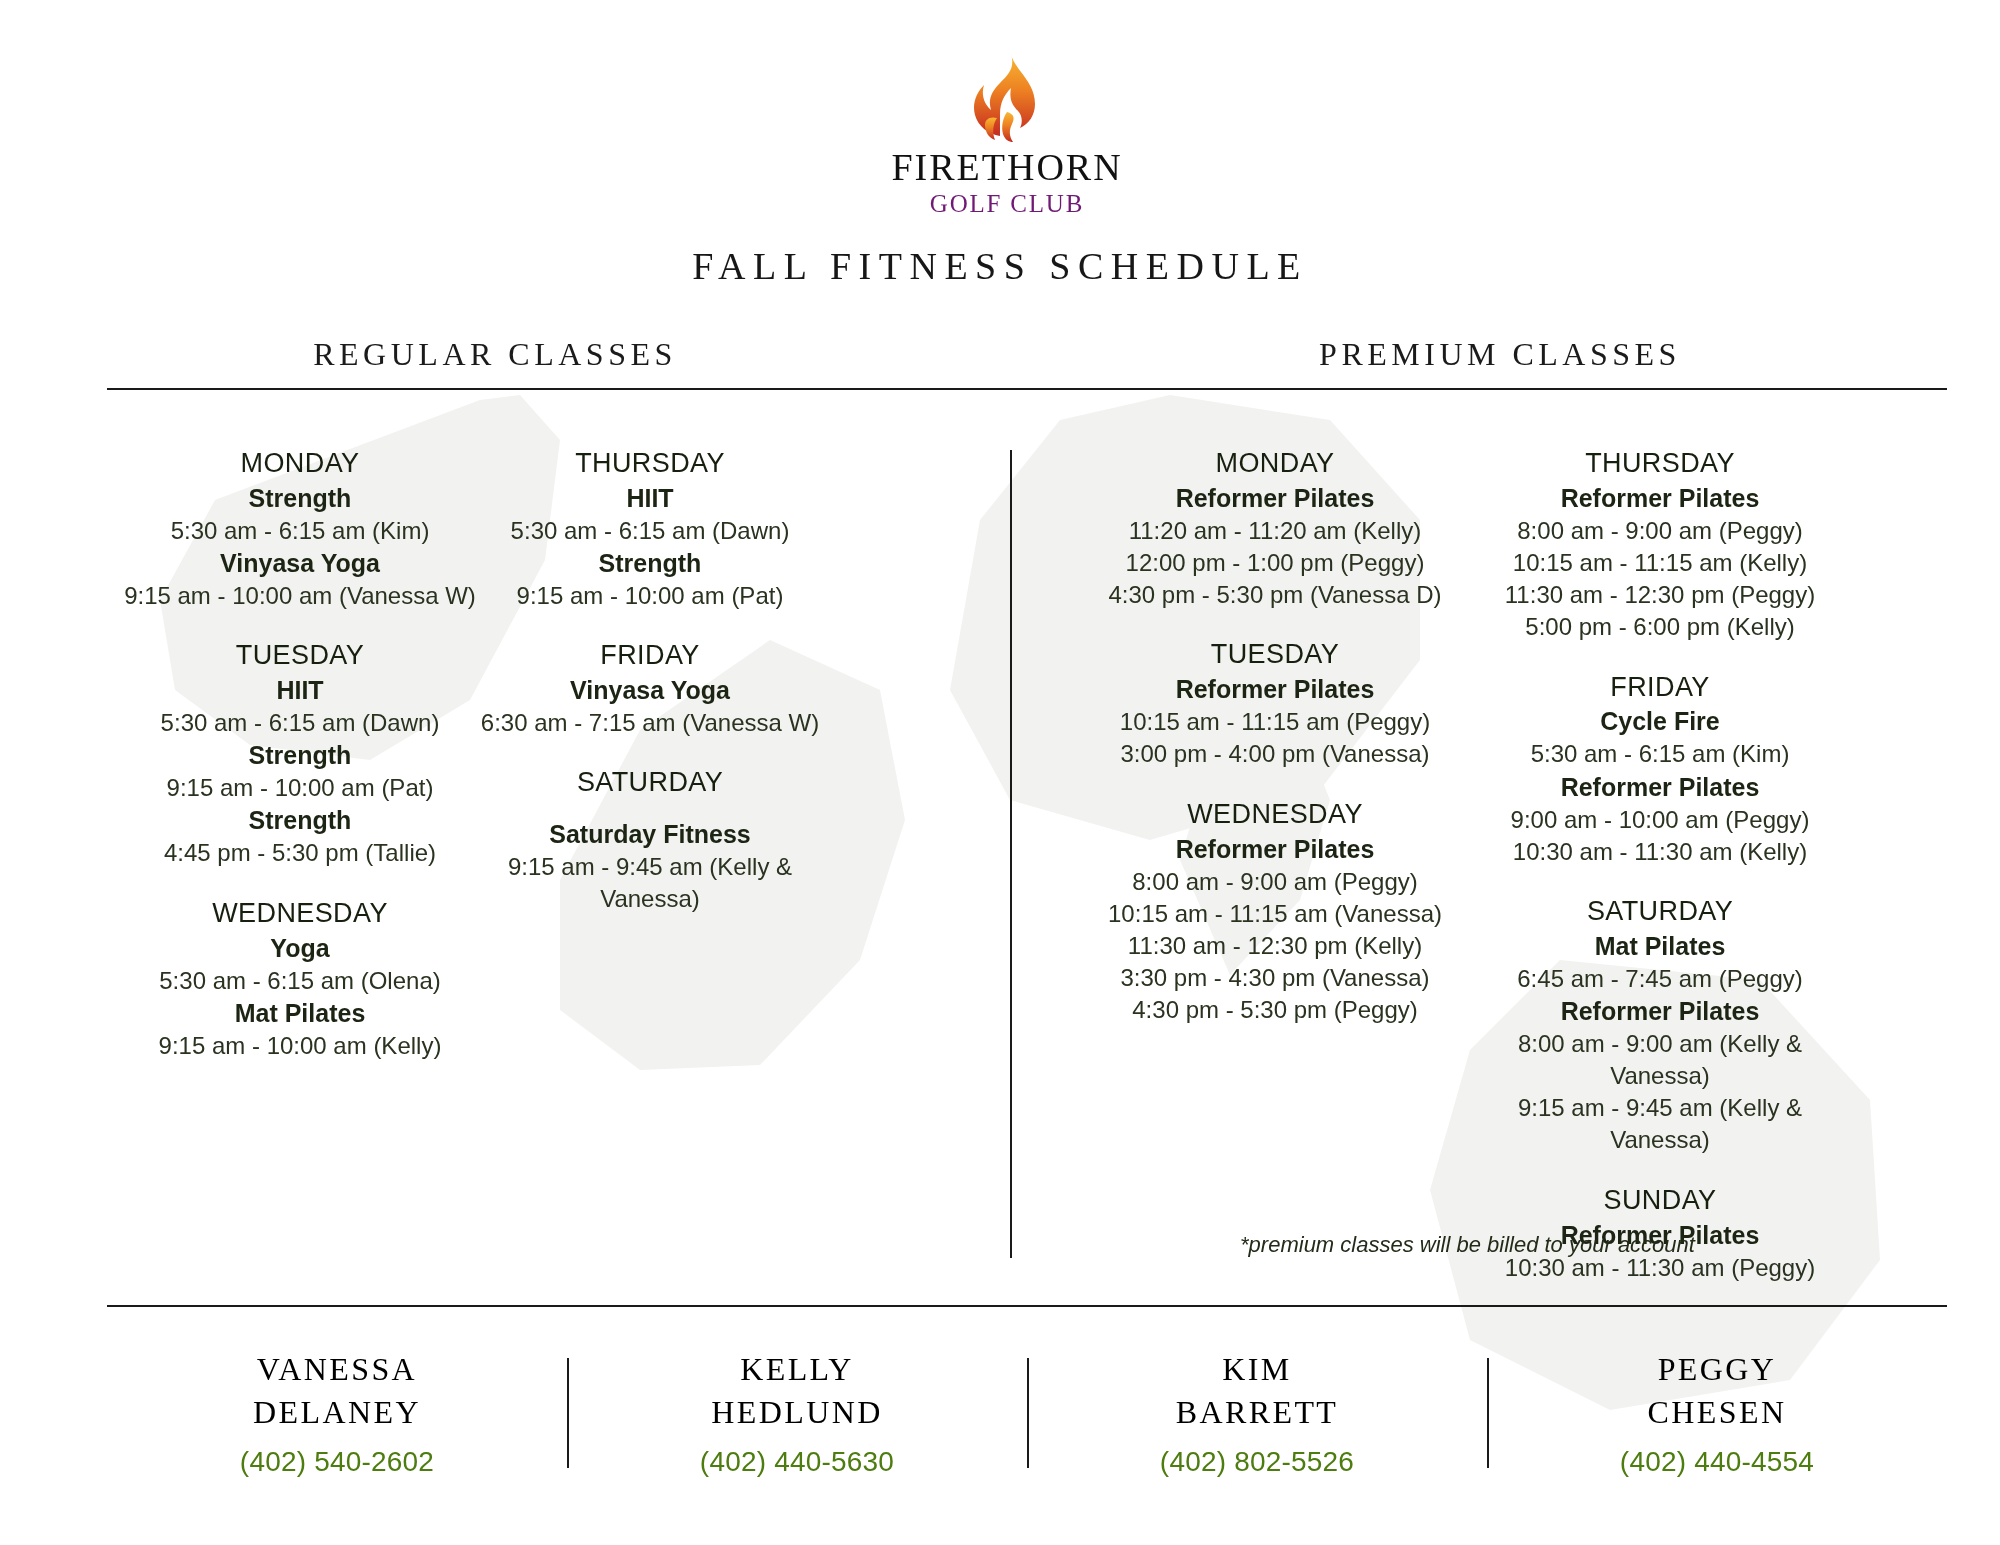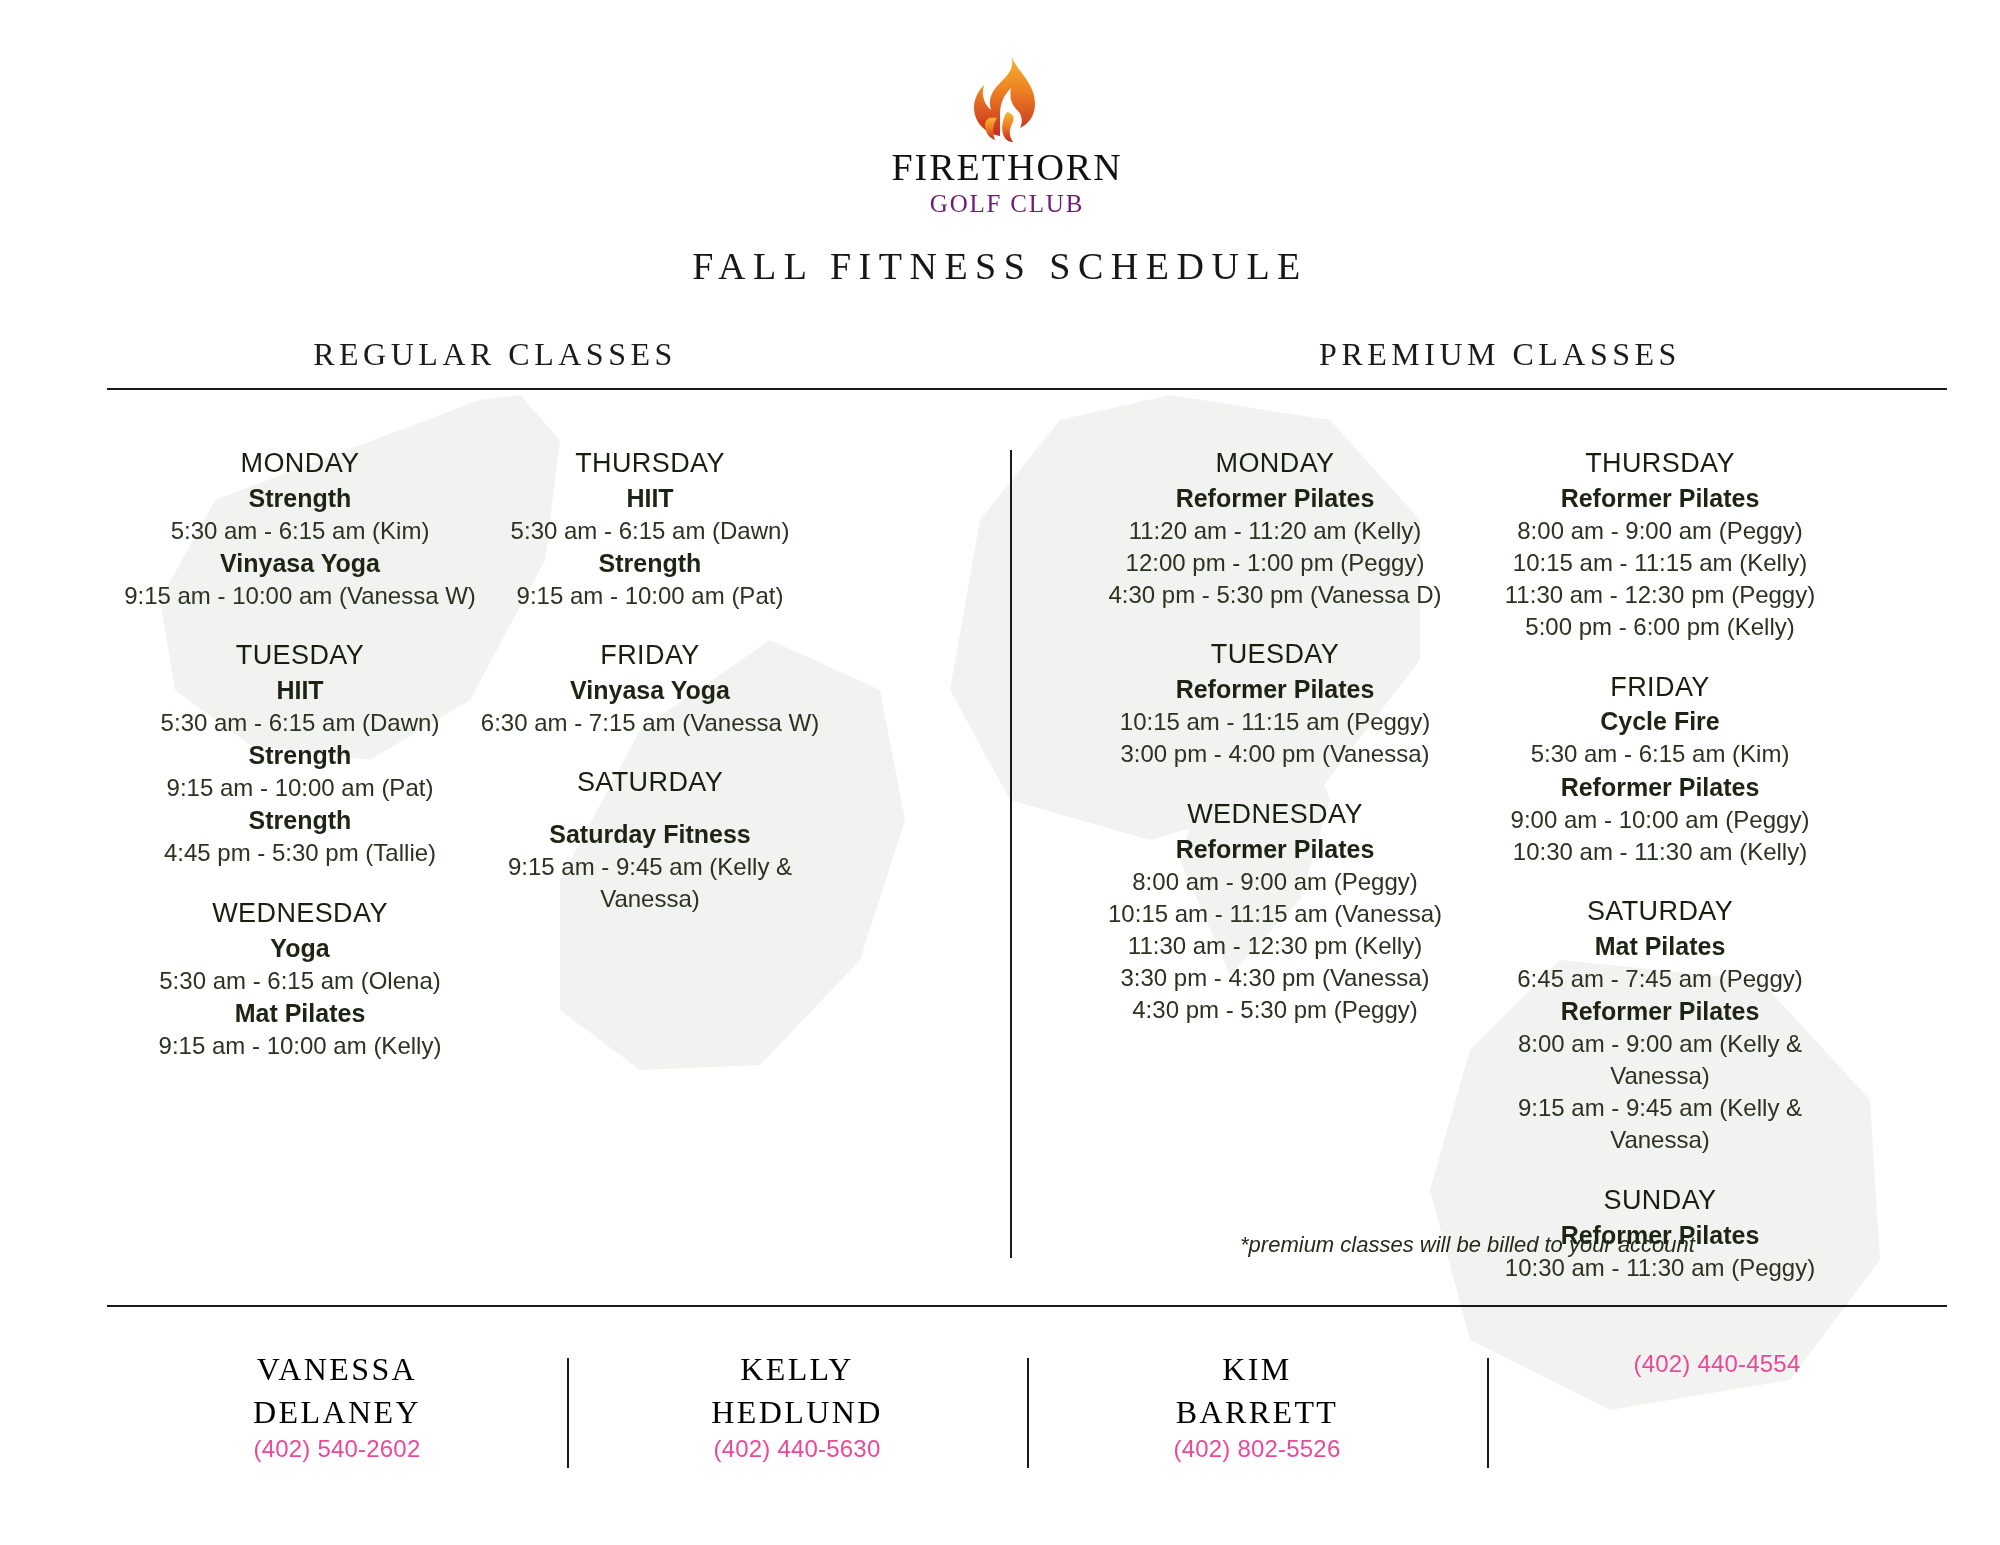--- a/index.html
+++ b/index.html
@@ -173,24 +173,24 @@
     text-align: center;
   }
   .contact-name {
     font-family: "Liberation Serif", serif;
     font-size: 32px;
     letter-spacing: 2.4px;
     line-height: 1.33;
     color: #000000;
   }
   .contact-phone {
-    font-size: 24px;
+    font-size: 28px;
     letter-spacing: 0.2px;
-    margin-top: 2px;
-    color: #ec4899;
+    margin-top: 13px;
+    color: #4d7c0f;
   }
 </style>
 </head>
 <body>
 
 <svg id="watermark" viewBox="0 0 2000 1545" xmlns="http://www.w3.org/2000/svg">
   <g fill="#f2f2f0">
     <path d="M480 400 L520 395 L560 440 L545 560 L470 700 L370 760 L250 745 L175 690 L160 600 L215 500 Z"></path>
     <path d="M770 640 L880 690 L905 820 L860 960 L760 1065 L640 1070 L560 1010 L560 880 L640 730 Z"></path>
     <path d="M1170 395 L1330 420 L1420 520 L1420 660 L1320 790 L1150 840 L1010 800 L950 690 L980 520 L1060 420 Z"></path>
@@ -347,20 +347,24 @@
         <div class="contact-phone">(402) 440-5630</div>
       </div>
       <div class="contact" style="left: 1000px;">
         <div class="contact-name">
           <div>KIM</div>
           <div>BARRETT</div>
         </div>
         <div class="contact-phone">(402) 802-5526</div>
       </div>
       <div class="contact" style="left: 1460px;">
+        <div class="contact-name">
+          <div>PEGGY</div>
+          <div>CHESEN</div>
+        </div>
         <div class="contact-phone">(402) 440-4554</div>
       </div>
     </div>
 
 <div class="contact-divider" style="left: 567px;"></div>
     <div class="contact-divider" style="left: 1027px;"></div>
     <div class="contact-divider" style="left: 1487px;"></div>
   </div>
 
 </body></html>

